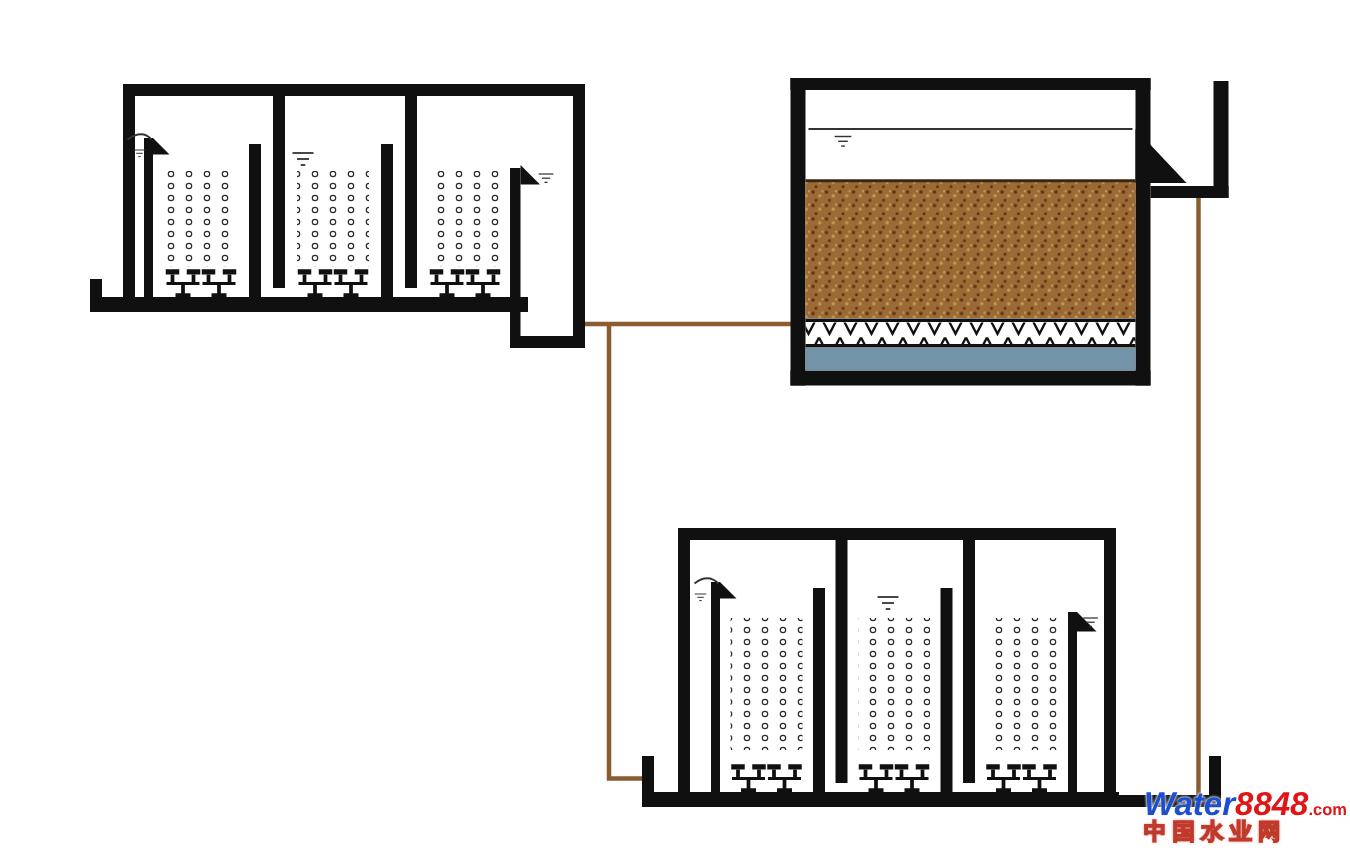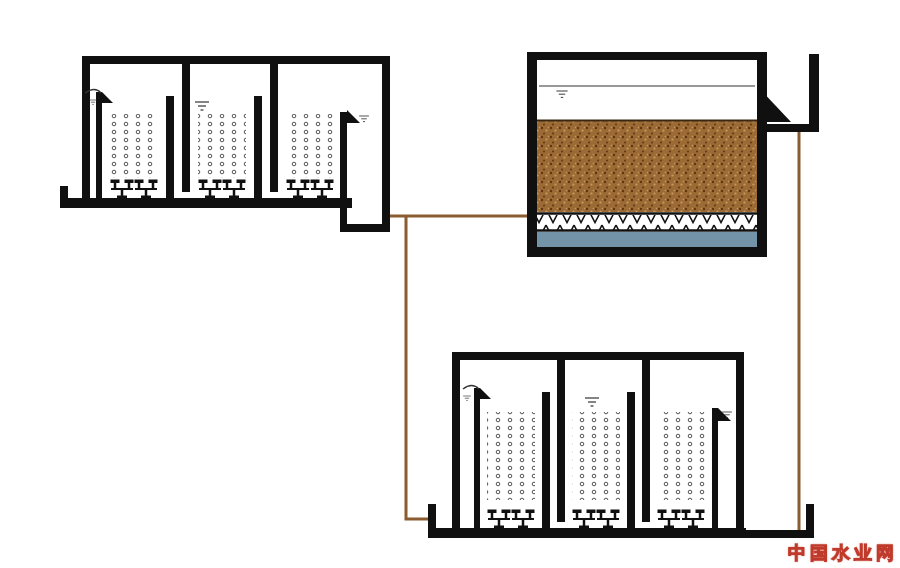--- a/index.html
+++ b/index.html
@@ -23,21 +23,21 @@
   .bw{fill:var(--bottom-water,#7293a8)}
   .sline{stroke:var(--surface-line,#333333);stroke-width:1.2;fill:none}
   .jet{stroke:var(--surface-line,#333333);stroke-width:1.3;fill:none}
   
   .logo{position:absolute;right:2px;bottom:6px;line-height:1;text-align:left;white-space:nowrap}
   .logo .line1{display:block}
   .logo .w{color:var(--logo-primary,#1d4ed0);font-size:22px;font-weight:bold;font-style:italic;
            text-shadow:0 0 2px #fff,0 0 2px #fff}
   .logo .n{color:var(--logo-accent,#e01616);font-size:22px;font-weight:bold;font-style:italic}
   .logo .t{color:var(--logo-accent,#e01616);font-size:11px;font-weight:bold}
-  .logo .line2{display:block;margin-top:12px;font-size:18px;font-weight:bold;letter-spacing:4px;
+  .logo .line2{display:block;margin-top:0;font-size:15px;font-weight:bold;letter-spacing:4px;
            color:var(--logo-tagline-fill,#ffffff);
            -webkit-text-stroke:1px var(--logo-tagline-outline,#c03a2b);
            text-shadow:0 0 2px var(--logo-tagline-outline,#c03a2b)}
 </style>
 </head>
 <body style="background: rgb(255, 255, 255);">
 
 <svg class="diagram" width="900" height="568" viewBox="0 0 900 568" xmlns="http://www.w3.org/2000/svg">
   <defs>
     <pattern id="bubbles" width="12" height="8" patternUnits="userSpaceOnUse">
@@ -163,14 +163,15 @@
       <use href="#diffuser" x="523" y="528"></use>
       <use href="#diffuser" x="584" y="528"></use>
       <use href="#diffuser" x="608" y="528"></use>
       <use href="#diffuser" x="669" y="528"></use>
       <use href="#diffuser" x="693" y="528"></use>
     </g>
   </g>
 </svg>
 
 <div class="logo">
+  <span class="line1"><span class="w">Water</span><span class="n">8848</span><span class="t">.com</span></span>
   <span class="line2">中国水业网</span>
 </div>
 
 </body></html>

